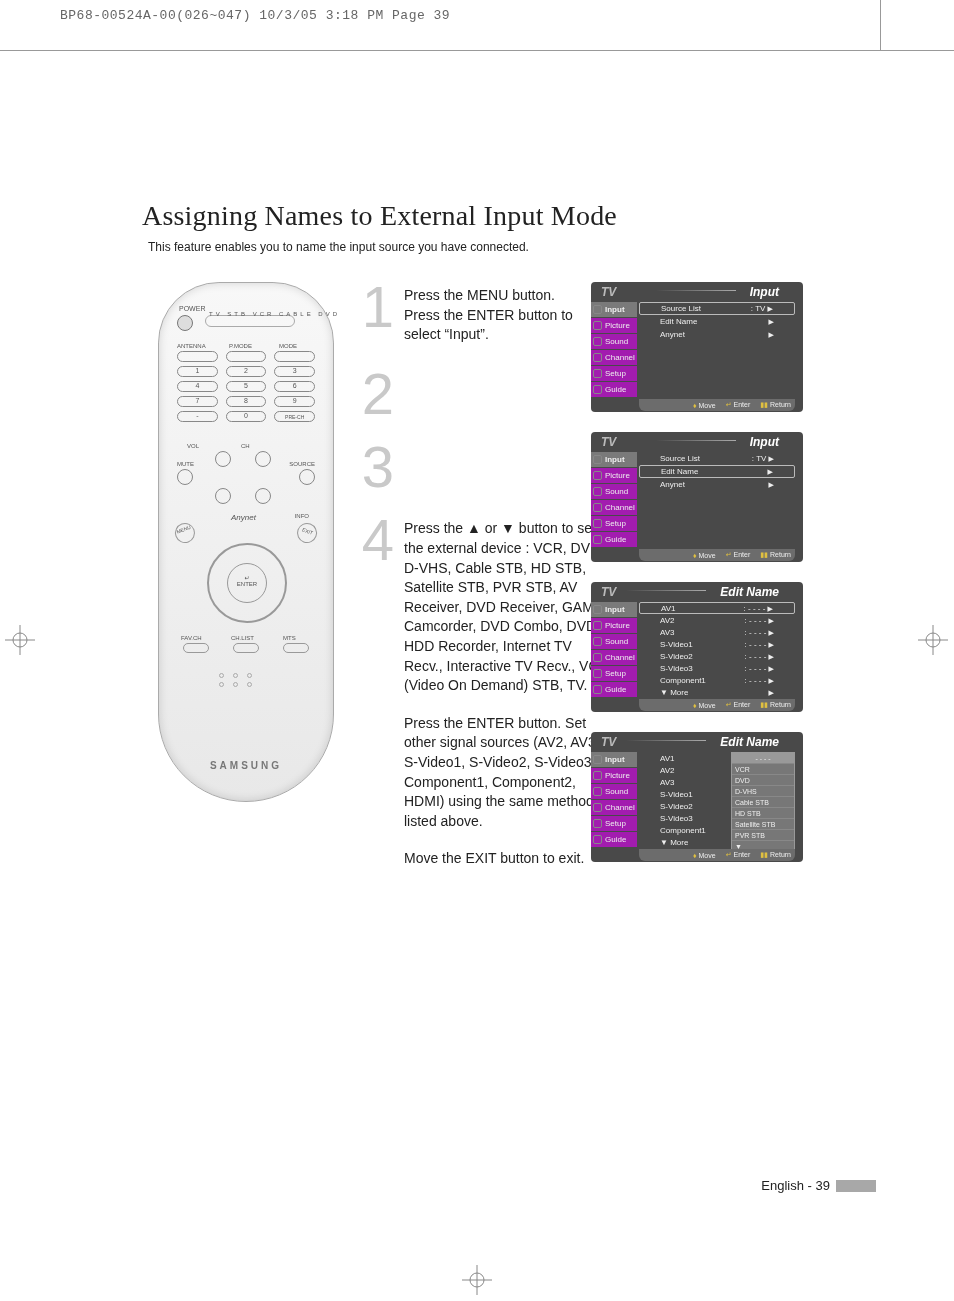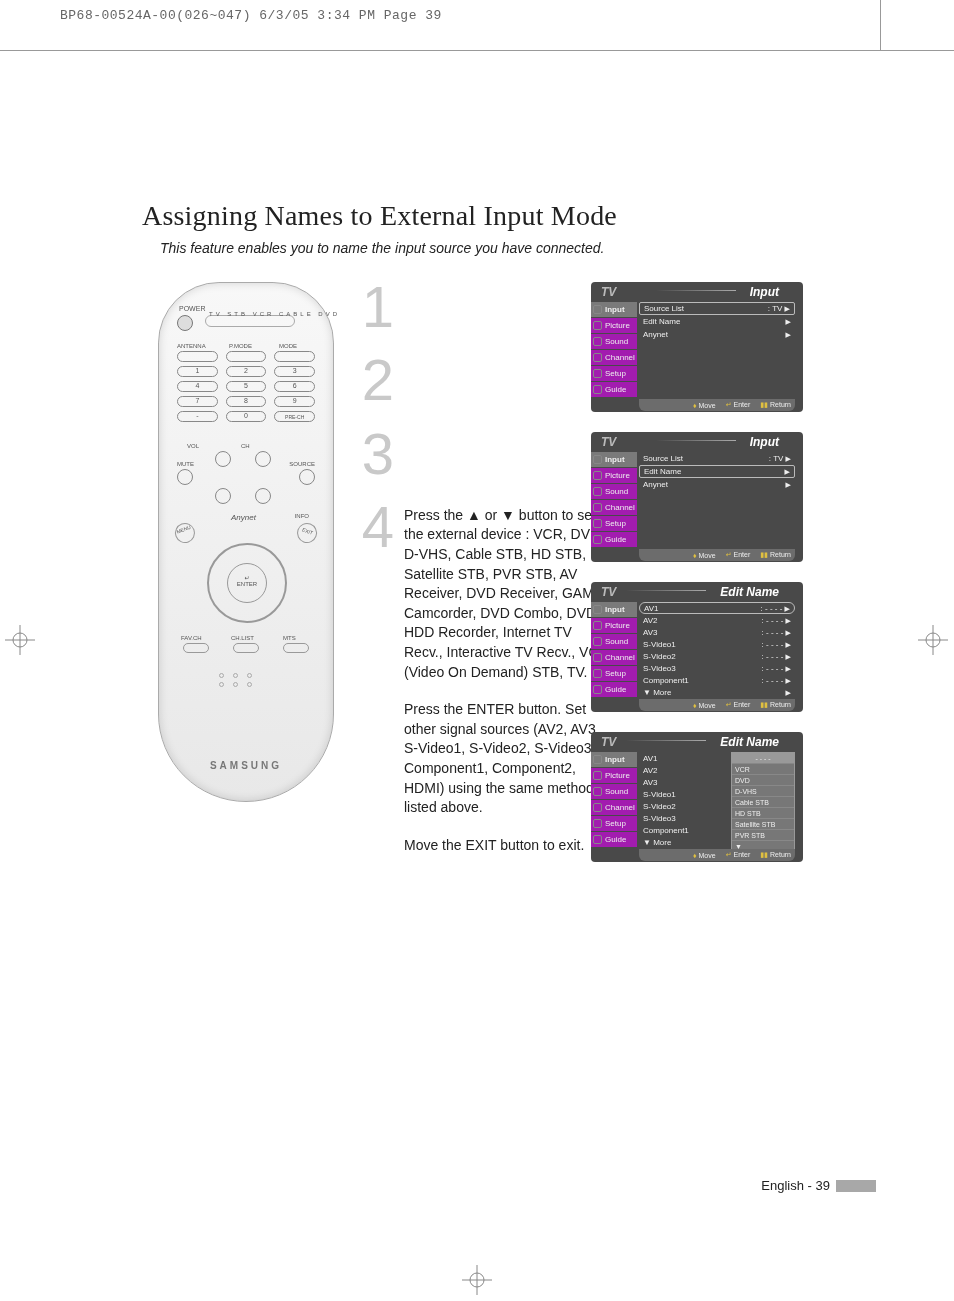--- a/index.html
+++ b/index.html
@@ -5,58 +5,58 @@
   * { box-sizing: border-box; margin: 0; padding: 0; }
   body { width: 954px; height: 1301px; background: #fff; font-family: Arial, Helvetica, sans-serif; color: #222; position: relative; font-size: 14px; }
   .crop-header { position: absolute; top: 8px; left: 60px; font-family: "Courier New", monospace; font-size: 13px; color: #666; letter-spacing: 0.5px; }
   .crop-mark-top { position:absolute; top:50px; left:0; right:0; height:1px; background:#999; }
   .crop-mark-left { position:absolute; top:0; left:880px; width:1px; height:50px; background:#999; }
   .reg-left { position:absolute; left:5px; top:625px; width:30px; height:30px; }
   .reg-right { position:absolute; left:918px; top:625px; width:30px; height:30px; }
   .reg-bottom { position:absolute; left:462px; top:1265px; width:30px; height:30px; }
   .reg svg { width:100%; height:100%; }
   .page-title { position:absolute; top:200px; left:142px; font-size:28px; font-weight:300; letter-spacing:0.2px; font-family: Liberation Serif, serif;}
-  .page-subtitle { position:absolute; top:240px; left:160px; font-size:14px;font-style:italic; }
+  .page-subtitle { position:absolute; top:240px; left:148px; font-size:12px; }
   .remote-wrap { position:absolute; top:282px; left:158px; width:176px; height:520px; }
   .remote-body { width:176px; height:520px; background:linear-gradient(#f8f8f8,#e8e8e8); border:1px solid #aaa; border-radius:90px 90px 130px 130px; box-shadow: inset 0 0 10px rgba(0,0,0,0.15); position:relative; font-size:7px; color:#555; }
   .steps { position:absolute; top:282px; left:358px; width:450px; }
   .step { display:flex; gap:10px; margin-bottom:24px; }
   .step-num { font-size:58px; font-weight:300; color:#c9c9c9; line-height:0.85; width:36px; font-family: Arial, sans-serif; flex-shrink:0; text-align:right;}
   .step-text { font-size:14px; line-height:1.4; width:170px; flex-shrink:0; padding-top:4px;}
   .step-text .para { margin-bottom:18px; }
   .osd { position:absolute; width:212px; height:130px; background:#494949; border-radius:4px; overflow:hidden; font-size:9px; color:#eee; }
   .osd1 { top:282px; left:591px; }
   .osd2 { top:432px; left:591px; }
   .osd3 { top:582px; left:591px; }
   .osd4 { top:732px; left:591px; }
   .osd-titlebar { position:absolute; top:3px; left:10px; right:10px; height:14px; display:flex; justify-content:space-between; font-size:12px; font-style:italic; font-weight:bold; color:#bbb;}
   .osd-titlebar .ttl-right { color:#fff; position:relative; padding:0 14px;}
   .osd-titlebar .ttl-right:before { content:""; position:absolute; left:-80px; top:5px; width:80px; height:1px; background:linear-gradient(90deg,#494949,#aaa);}
   .osd-sidebar { position:absolute; top:20px; left:0; width:46px; bottom:14px; }
   .osd-side-item { height:16px; line-height:16px; font-size:8px; padding-left:14px; background:#a21caf; border-bottom:1px solid #494949; position:relative;}
   .osd-side-item.active { background:#7a7a7a; font-weight:bold;}
   .osd-side-item .sicon { position:absolute; left:2px; top:3px; width:9px; height:9px; border:1px solid #888; border-radius:2px; font-size:6px; line-height:8px; text-align:center;}
   .osd-content { position:absolute; top:20px; left:48px; right:8px; bottom:14px; }
-  .osd-row { display:flex; justify-content:space-between; align-items:center; height:13px; font-size:8px; padding:0 4px; position:relative;}
+  .osd-row { display:flex; justify-content:space-between; align-items:center; height:13px; font-size:8px; padding:0 21px; position:relative;}
   .osd-row.boxed { border:1px solid #bbb; border-radius:2px; height:13px;}
   .osd-row .arrow { font-size:7px; }
   .osd-footer { position:absolute; bottom:1px; left:48px; right:8px; height:12px; background:#6c6c6c; display:flex; justify-content:flex-end; gap:10px; font-size:7px; align-items:center; padding:0 4px; border-radius:0 0 6px 6px;}
   .osd-footer span .glyph { color:#e0c040; margin-right:2px;}
   .dropdown { position:absolute; right:8px; top:20px; width:64px; background:#777; border:1px solid #999; }
   .dropdown .dd-item { height:11px; font-size:7px; line-height:11px; padding:0 3px; border-bottom:1px solid #888;}
   .dropdown .dd-item.first { background:#999; text-align:center;}
   .page-footer { position:absolute; bottom:108px; right:78px; font-size:13px; display:flex; align-items:center; gap:6px;}
   .page-footer .bar { width:40px; height:12px; background:#a8a8a8;}
   .remote-brand { position:absolute; bottom:30px; width:100%; text-align:center; font-size:10px; letter-spacing:3px; font-weight:bold; color:#777;}
-  .osd3 .osd-content .osd-row, .osd4 .osd-content .osd-row { height:12px; font-size:8px;border-radius:6px;}
+  .osd3 .osd-content .osd-row, .osd4 .osd-content .osd-row { height:12px; font-size:8px;}
 </style>
 </head>
 <body>
 
-<div class="crop-header">BP68-00524A-00(026~047)  6/3/05  3:34 PM  Page 39</div>
+<div class="crop-header">BP68-00524A-00(026~047)  10/3/05  3:18 PM  Page 39</div>
 <div class="crop-mark-top"></div>
 <div class="crop-mark-left"></div>
 
 <div class="reg reg-left"><svg viewBox="0 0 30 30">
       <circle cx="15" cy="15" r="7" fill="none" stroke="#888"></circle>
       <line x1="0" y1="15" x2="30" y2="15" stroke="#888"></line>
       <line x1="15" y1="0" x2="15" y2="30" stroke="#888"></line>
     </svg></div>
 <div class="reg reg-right"><svg viewBox="0 0 30 30">
       <circle cx="15" cy="15" r="7" fill="none" stroke="#888"></circle>
@@ -131,20 +131,22 @@
         <div style="width:5px;height:5px;border:1px solid #aaa;border-radius:50%;"></div>
         <div style="width:5px;height:5px;border:1px solid #aaa;border-radius:50%;"></div>
     </div>
     <div class="remote-brand">SAMSUNG</div>
   </div>
 </div>
 
 <div class="steps">
   <div class="step">
     <div class="step-num">1</div>
+    <div class="step-text" style="white-space:pre-line;">Press the MENU button.
+Press the ENTER button to select “Input”.</div>
   </div>
   <div class="step">
     <div class="step-num">2</div>
   </div>
   <div class="step">
     <div class="step-num">3</div>
   </div>
   <div class="step">
     <div class="step-num">4</div>
     <div class="step-text" style="width:210px;">

